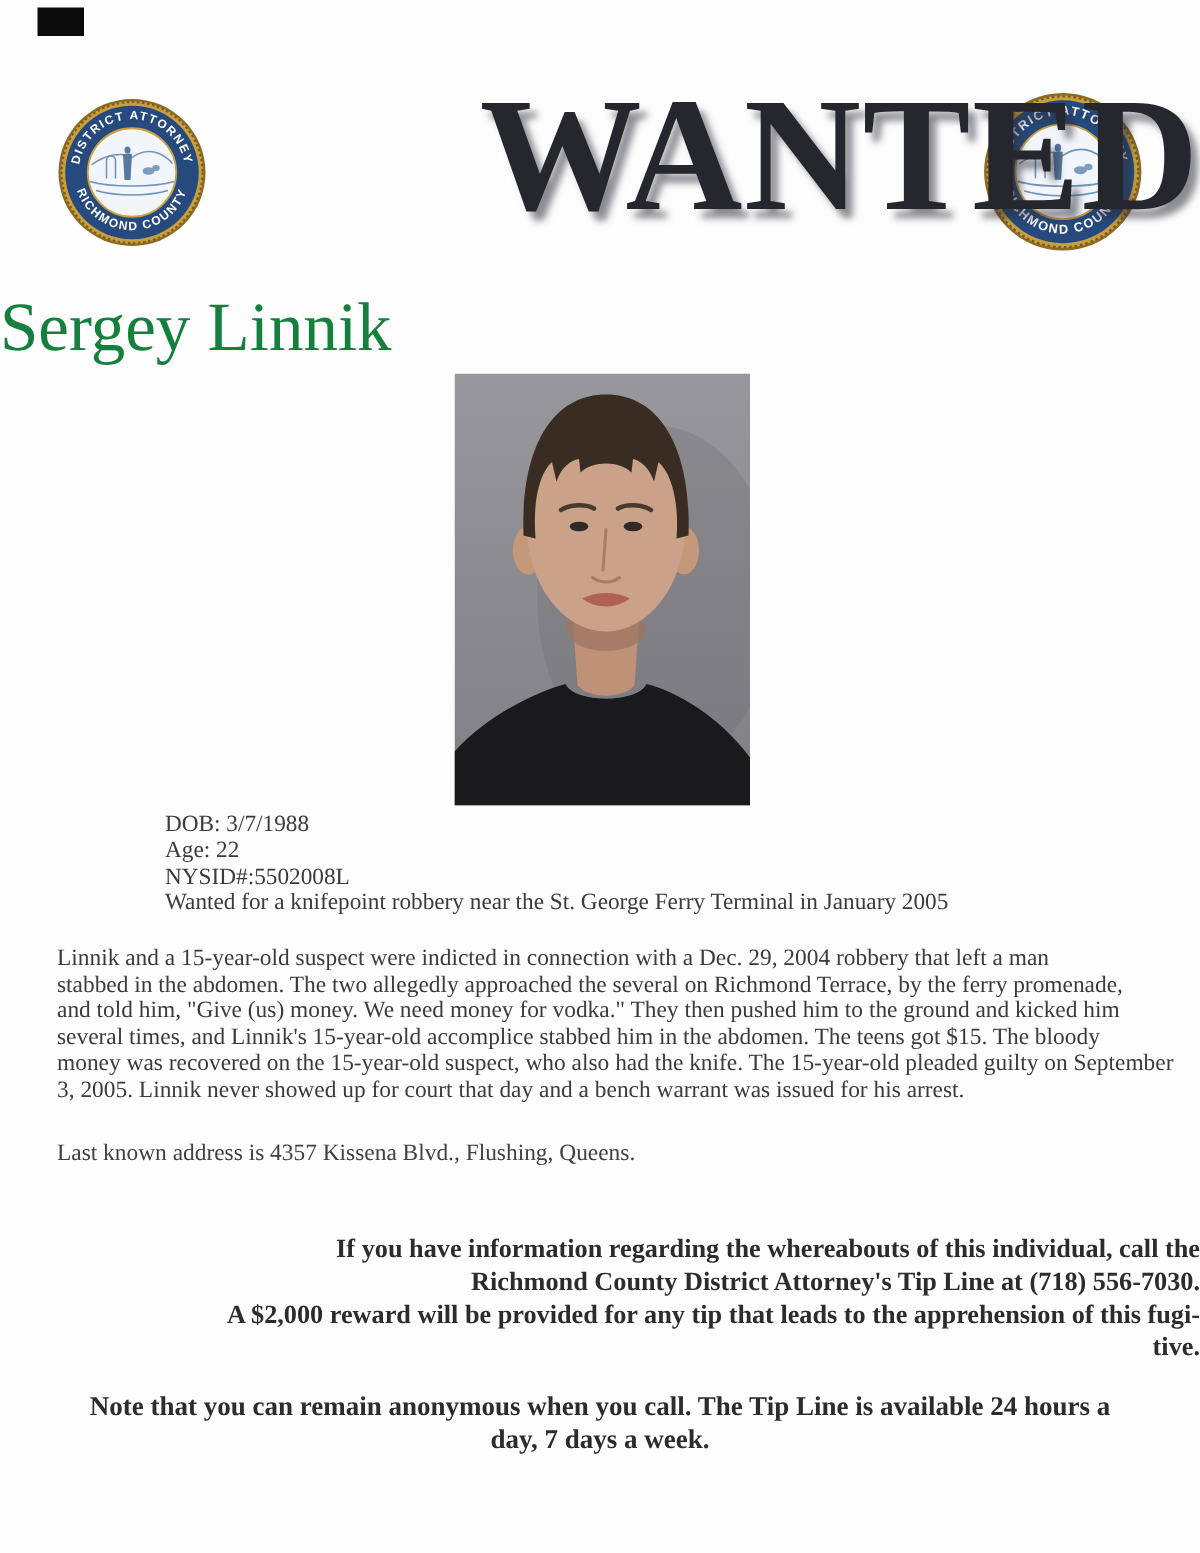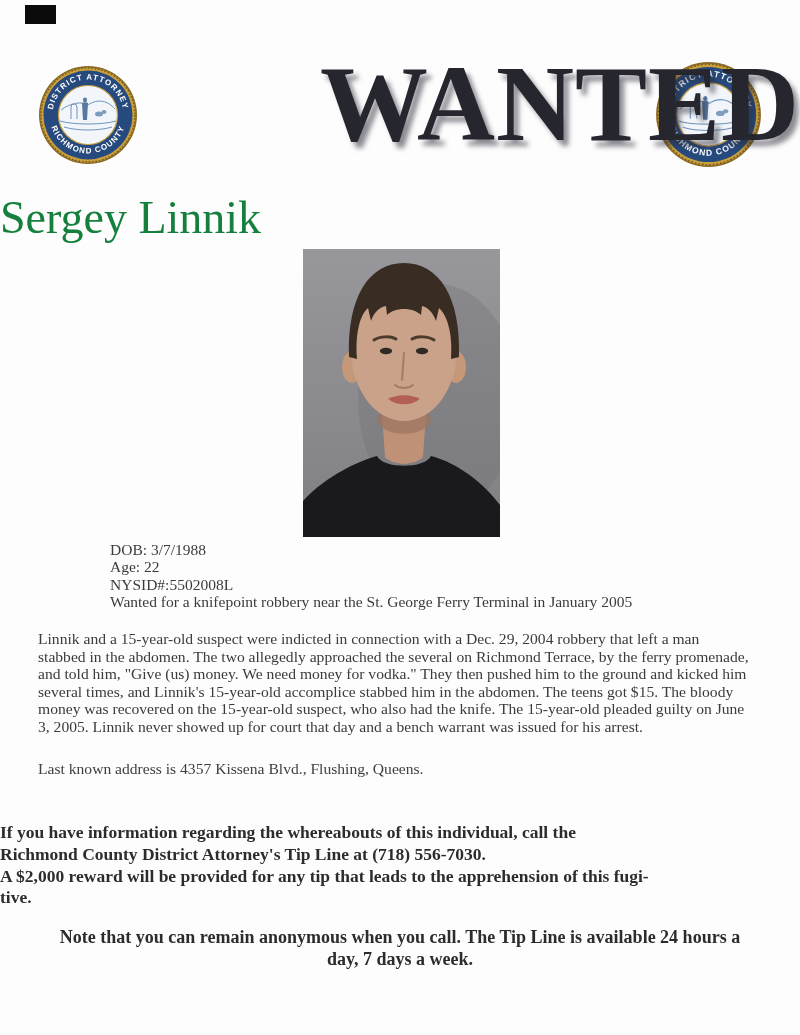--- a/index.html
+++ b/index.html
@@ -46,21 +46,21 @@
   .body-text {
     position:absolute; left:38px; top:630px;
     font-size:15.6px; line-height:17.6px; color:#3b3b3b; white-space:nowrap;font-family:Liberation Serif, serif;
   }
   .address {
     position:absolute; left:38px; top:760px;
     font-size:15.6px; color:#404040; white-space:nowrap;
   }
   .tip-block {
     position:absolute; left:0; right:0; top:822px;
-    text-align:left; font-weight:bold;
+    text-align:right; font-weight:bold;
     font-size:17.5px; line-height:21.8px; color:#2c2c2c; white-space:nowrap;
   }
   .note-block {
     position:absolute; left:0; right:0; top:926px;
     text-align:center; font-weight:bold;
     font-size:18px; line-height:22px; color:#2c2c2c; white-space:nowrap;
   }
 </style>
 </head>
 <body>
@@ -158,21 +158,21 @@
     <div>Age: 22</div>
     <div>NYSID#:5502008L</div>
     <div>Wanted for a knifepoint robbery near the St. George Ferry Terminal in January 2005</div>
   </div>
 
   <div class="body-text">
     <div>Linnik and a 15-year-old suspect were indicted in connection with a Dec. 29, 2004 robbery that left a man</div>
     <div>stabbed in the abdomen. The two allegedly approached the several on Richmond Terrace, by the ferry promenade,</div>
     <div>and told him, "Give (us) money. We need money for vodka." They then pushed him to the ground and kicked him</div>
     <div>several times, and Linnik's 15-year-old accomplice stabbed him in the abdomen. The teens got $15. The bloody</div>
-    <div>money was recovered on the 15-year-old suspect, who also had the knife. The 15-year-old pleaded guilty on June</div>
+    <div>money was recovered on the 15-year-old suspect, who also had the knife. The 15-year-old pleaded guilty on September</div>
     <div>3, 2005. Linnik never showed up for court that day and a bench warrant was issued for his arrest.</div>
   </div>
 
   <div class="address">Last known address is 4357 Kissena Blvd., Flushing, Queens.</div>
 
   <div class="tip-block">
     <div>If you have information regarding the whereabouts of this individual, call the</div>
     <div>Richmond County District Attorney's Tip Line at (718) 556-7030.</div>
     <div>A $2,000 reward will be provided for any tip that leads to the apprehension of this fugi-</div>
     <div>tive.</div>

